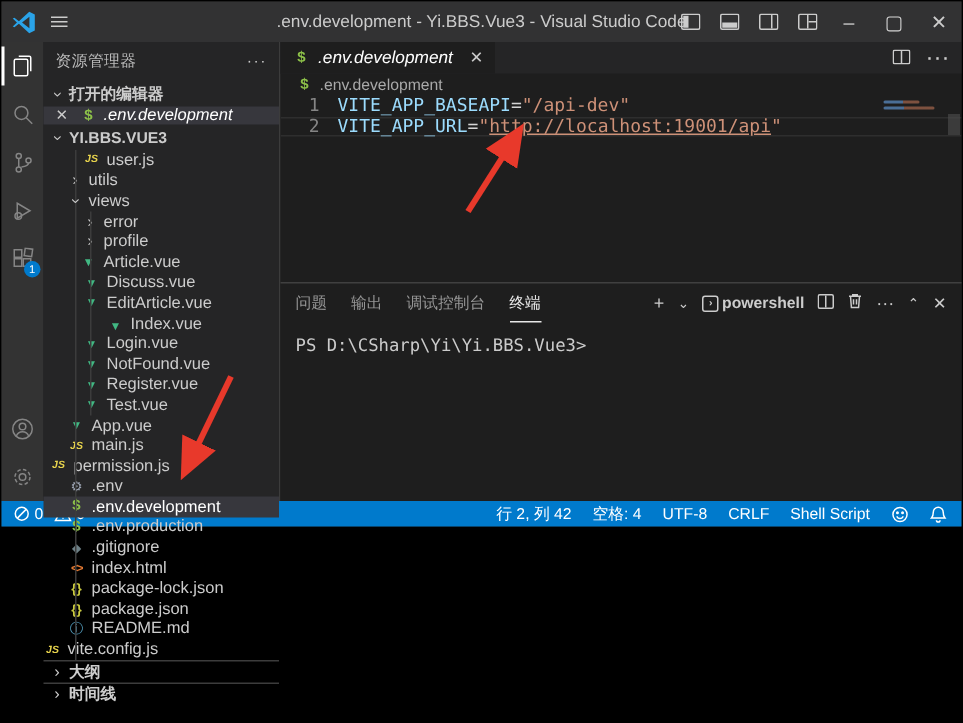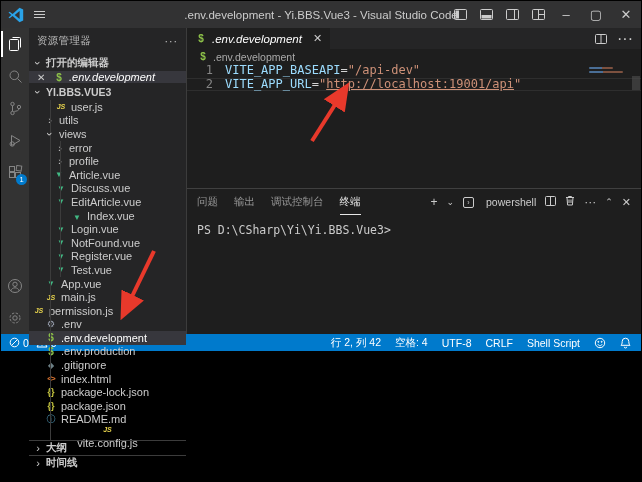--- a/index.html
+++ b/index.html
@@ -77,21 +77,21 @@
   .mm-1 { width:24px; background:linear-gradient(90deg,#4a6e96 55%,#7d513f 45%); }
   .mm-2 { width:34px; background:linear-gradient(90deg,#4a6e96 40%,#7d513f 40%); }
   .scrollbar-thumb { position:absolute; top:12px; right:1px; width:8px; height:14px; background:#4f4f4f; opacity:.6; }
 
   
   .panel { height:146px; border-top:1px solid #404040; display:flex; flex-direction:column; flex:0 0 auto; background:#1e1e1e; }
   .panel-tabs { height:26px; display:flex; align-items:center; padding:0 10px; flex:0 0 auto; }
   .ptab { font-size:10.5px; color:#969696; margin-right:16px; height:100%; display:flex; align-items:center; border-bottom:1px solid transparent; text-transform:uppercase; cursor:pointer; }
   .ptab.active { color:#e7e7e7; border-bottom-color:#e7e7e7; }
   .panel-actions { margin-left:auto; display:flex; align-items:center; gap:9px; color:#cccccc; font-size:12px; }
-  .shell-pick { display:flex; align-items:center; gap:12px; font-size:10.5px; color:#cccccc; }
+  .shell-pick { display:flex; align-items:center; gap:2px; font-size:10.5px; color:#cccccc;font-weight:bold; }
   .shell-box { width:11px; height:11px; border:1px solid #cccccc; border-radius:2px; font-size:7px; display:flex; align-items:center; justify-content:center; }
   .panel-body { flex:1; font-family:"DejaVu Sans Mono","Liberation Mono",monospace; font-size:11.5px; color:#cccccc; padding:8px 0 0 10px; }
 
   
   .statusbar { height:17px; background:#007acc; display:flex; align-items:center; color:#ffffff; font-size:10.5px; padding:0 10px 0 8px; flex:0 0 auto; }
   .sb-left { display:flex; align-items:center; gap:4px; }
   .sb-right { margin-left:auto; display:flex; align-items:center; gap:14px; }
   .st-item { display:flex; align-items:center; gap:3px; cursor:pointer; }
 
   
@@ -308,21 +308,21 @@
             <span class="label">package-lock.json</span>
           </div>
           <div class="row" style="padding-left: 16px;">
             <span class="ficon icon-json">{}</span>
             <span class="label">package.json</span>
           </div>
           <div class="row" style="padding-left: 16px;">
             <span class="ficon icon-info">ⓘ</span>
             <span class="label">README.md</span>
           </div>
-          <div class="row" style=" flex-direction: column;">
+          <div class="row" style="">
             <span class="ficon icon-js">JS</span>
             <span class="label">vite.config.js</span>
           </div>
         </div>
       <div class="sb-spacer"></div>
       <div class="sb-bottom-row">
         <span class="chev">›</span>
         <span>大纲</span>
       </div>
       <div class="sb-bottom-row">

